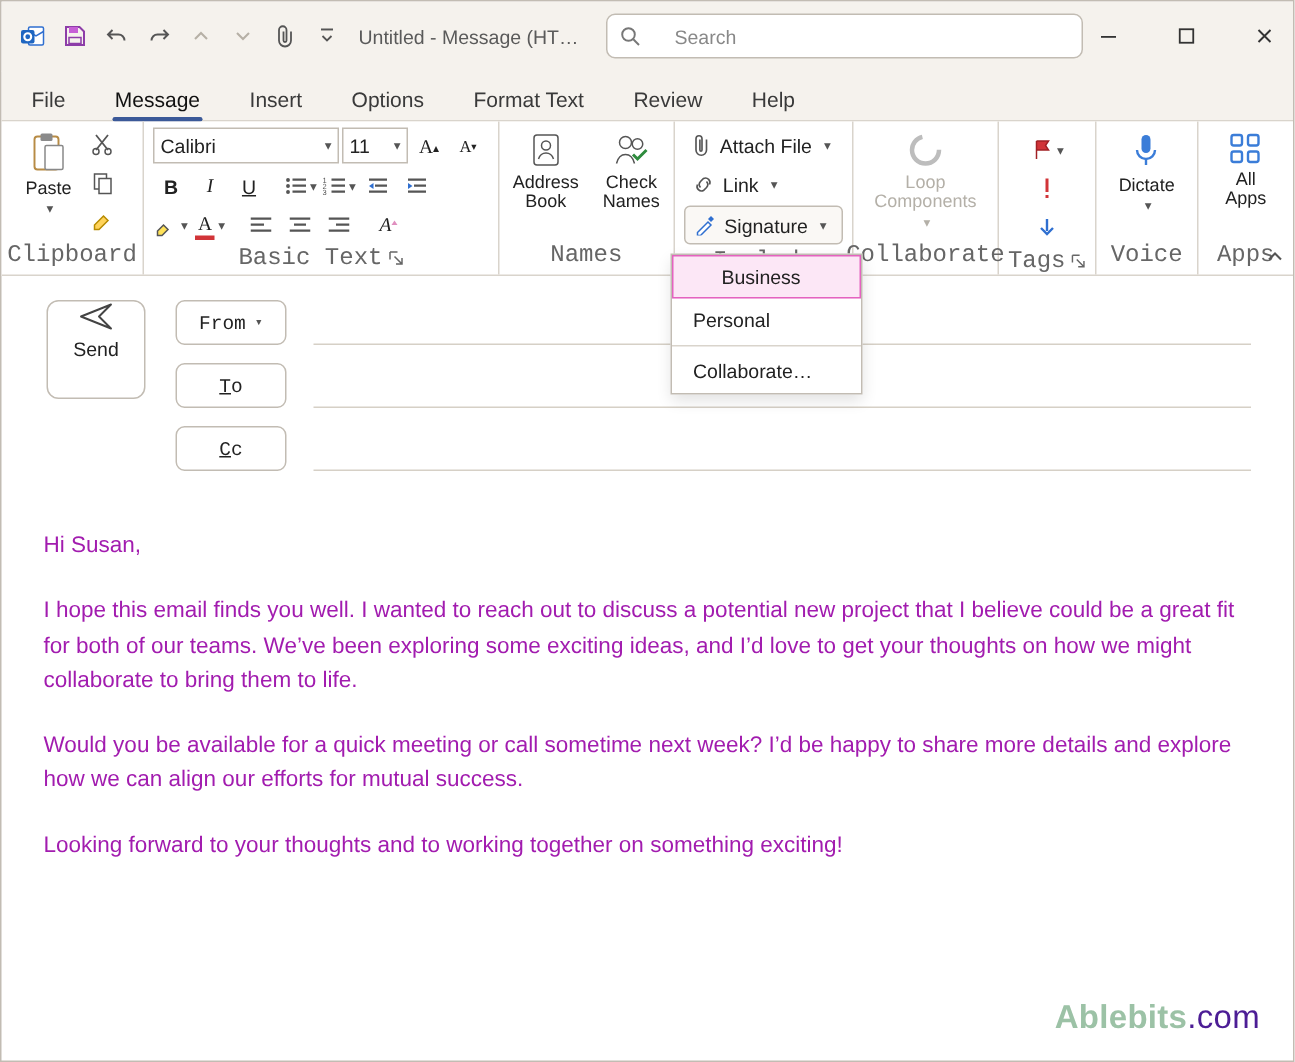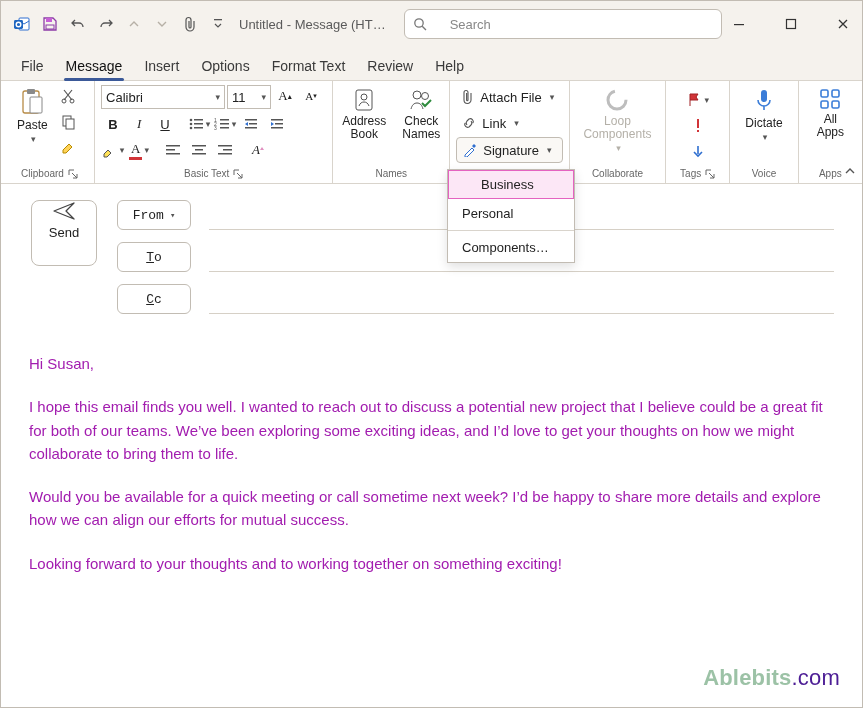--- a/index.html
+++ b/index.html
@@ -41,21 +41,21 @@
     width:300px;height:28px;border:1px solid var(--border2);
     border-radius:6px;background:#fff;display:flex;align-items:center;
     padding:0 8px;gap:23px;color:#888;
   }
   .winbtns{display:flex;align-items:center;gap:18px;margin-left:auto;margin-right:12px;}
   .winbtn{width:34px;height:34px;display:flex;align-items:center;justify-content:center;}
 
   
   .tabstrip{
     height:32px;background:var(--bg);
-    display:flex;align-items:flex-end;gap:18px;
+    display:flex;align-items:flex-end;gap:29px;
     padding:0 18px;
     border-bottom:1px solid var(--ribbon-border);
     font-size:14px;
   }
   .tabstrip .tab{padding:4px 2px 6px 2px;color:#3a3a3a;cursor:default;position:relative;}
   .tabstrip .tab.active{color:#111;}
   .tabstrip .tab.active::after{
     content:"";position:absolute;left:0;right:0;bottom:-1px;height:3px;
     background:#3b5998;border-radius:2px;
   }
@@ -67,31 +67,31 @@
     display:flex;align-items:stretch;height:102px;
     padding-left:4px;
     position:relative;
   }
   .group{
     display:flex;flex-direction:column;align-items:stretch;
     border-right:1px solid var(--ribbon-border);
     padding:4px 6px 2px 6px;
   }
   .group-body{flex:1;display:flex;align-items:flex-start;}
-  .group-label{font-size:10px;color:#666;text-align:center;padding:2px 0 2px 0;display:flex;justify-content:center;align-items:center;gap:4px;}
+  .group-label{font-size:16px;color:#666;text-align:center;padding:2px 0 2px 0;display:flex;justify-content:center;align-items:center;gap:4px;font-family:Liberation Mono, monospace;}
   .dialoglnch{width:10px;height:10px;}
   .vcol{display:flex;flex-direction:column;align-items:center;gap:2px;}
   .bigbtn{display:flex;flex-direction:column;align-items:center;justify-content:flex-start;gap:2px;padding:2px 6px;border-radius:4px;}
   .bigbtn .lbl{font-size:12px;line-height:13px;text-align:center;}
   .minibtn{width:24px;height:22px;display:flex;align-items:center;justify-content:center;border-radius:3px;}
   .combo{height:22px;border:1px solid var(--border2);background:#fff;display:flex;align-items:center;padding:0 4px;font-size:13px;}
   .combo.font{width:114px;justify-content:space-between;}
   .combo.size{width:34px;justify-content:space-between;}
   .chev{font-size:9px;color:#555;margin-left:2px;}
-  .row{display:flex;align-items:flex-start;gap:2px;}
+  .row{display:flex;align-items:flex-end;gap:2px;}
 
   
   .inc-btn{
     display:flex;align-items:center;gap:6px;height:24px;
     border-radius:4px;padding:0 6px;font-size:13px;
   }
   .sigbtn{
     border:1px solid var(--border2);background:#faf8f5;
   }
 
@@ -538,21 +538,21 @@
   <span class="collapse">
     <svg width="12" height="12" viewBox="0 0 12 12">
         <path d="M2 8l4-4 4 4" fill="none" stroke="#555" stroke-width="1.4"></path>
       </svg>
   </span>
 
   <div class="menu">
     <div class="menu-item sel">Business</div>
     <div class="menu-item">Personal</div>
     <div class="menu-sep"></div>
-    <div class="menu-item">Components…</div>
+    <div class="menu-item">Collaborate…</div>
   </div>
 </div>
 
 <div class="compose">
   <div class="header-row">
     <div class="sendcol">
       <div class="sendbtn">
         <svg width="24" height="20" viewBox="0 0 24 20">
             <path d="M2 10L22 2 14 10l8 8z" fill="none" stroke="#444" stroke-width="1.3" stroke-linejoin="round"></path>
           </svg>

